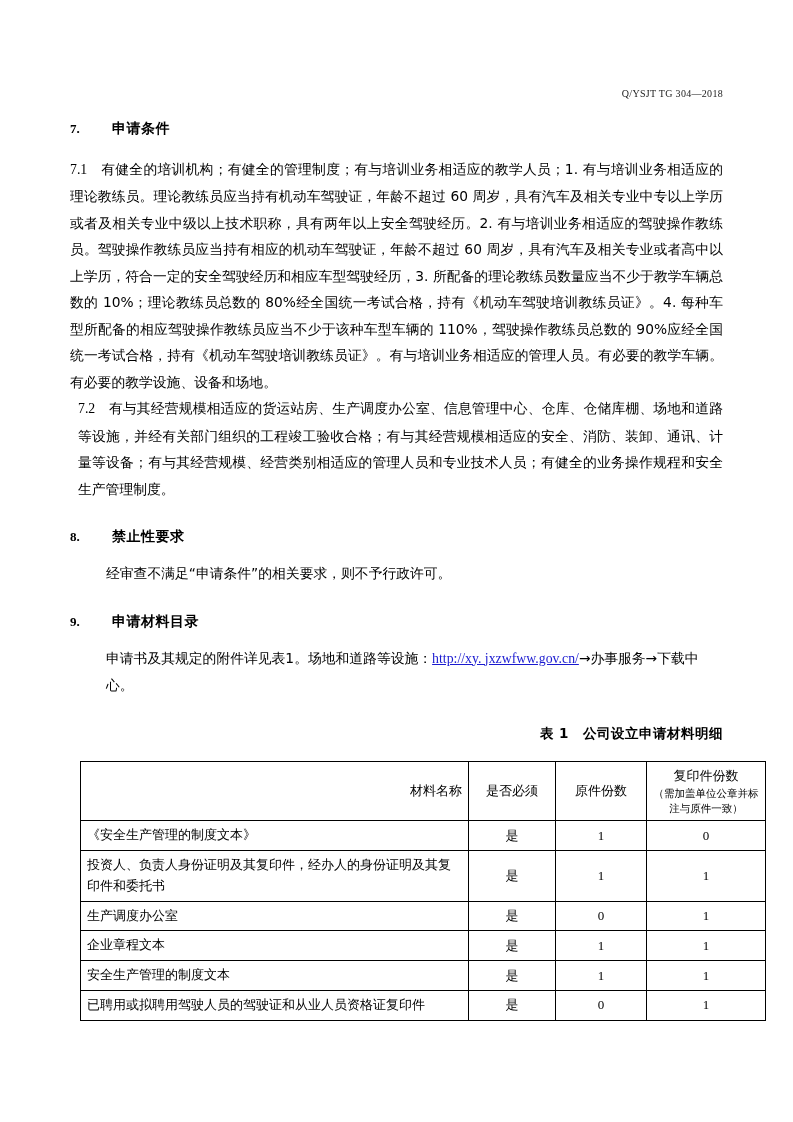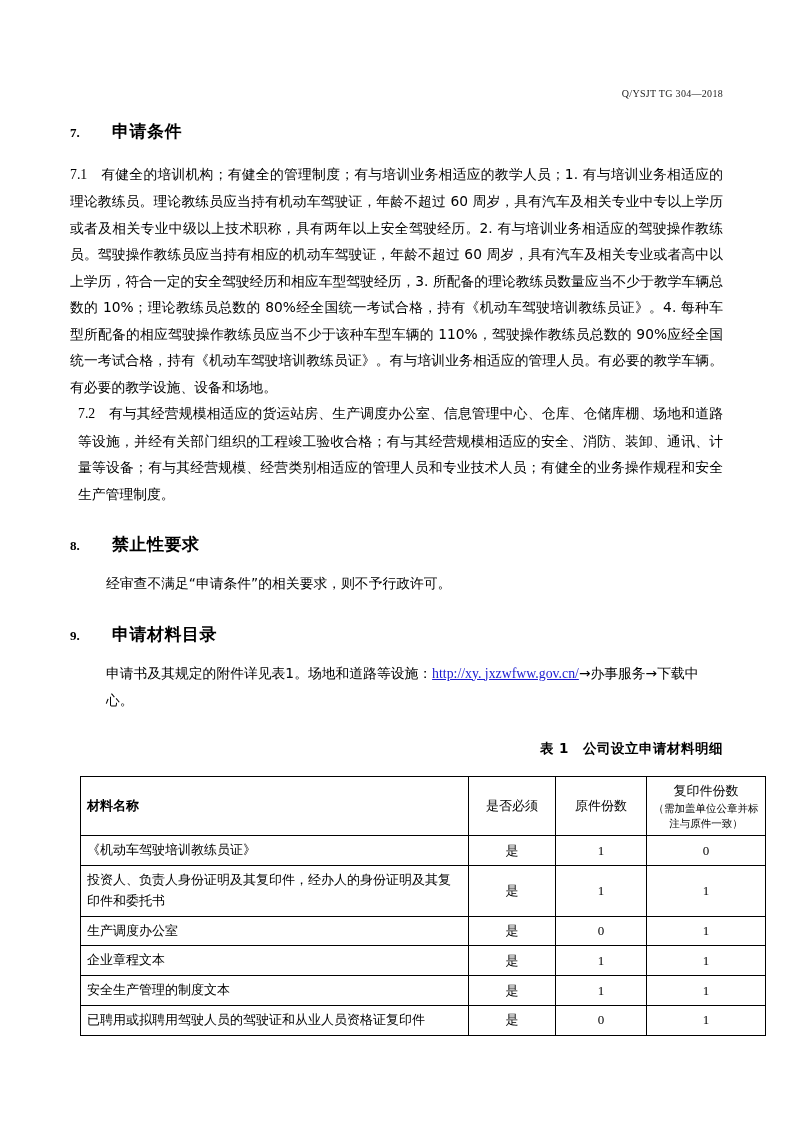--- a/index.html
+++ b/index.html
@@ -43,21 +43,21 @@
     margin-top: 0;
     margin-bottom: 10px;
   }
   .sec-num {
     font-size: 13px;
     font-weight: bold;
     width: 42px;
     font-family: "Liberation Serif", serif;
   }
   .sec-title {
-    font-size: 17px;
+    font-size: 14px;
     font-weight: bold;
     letter-spacing: 0.5px;
   }
   .para {
     font-size: 13.8px;
     line-height: 1.92;
     text-align: justify;
     text-justify: inter-ideograph;
     font-family: "DejaVu Sans", sans-serif;
     margin: 0;
@@ -110,21 +110,21 @@
     width: 633px;
     margin-left: 10px;
     font-size: 13px;
     table-layout: fixed;
   }
   table.matlist td, table.matlist th {
     border: 1px solid #000000;
     padding: 4px 6px;
     vertical-align: middle;
   }
-  .th-name { width: 375px; text-align: left; font-weight: bold;}
+  .th-name { width: 375px; text-align: right; font-weight: normal;}
   .th-req { width: 74px; text-align: center; font-weight: normal;}
   .th-orig { width: 78px; text-align: center; font-weight: normal;}
   .th-copy { width: 106px; text-align: center; font-weight: normal;}
   .copy-head-main { font-size: 13px; display: block; line-height: 1.5; }
   .copy-head-sub { font-size: 10.5px; display: block; line-height: 1.45; }
   .cell-name { text-align: left; padding-left: 8px; line-height: 1.6; }
   .cell-c { text-align: center; }
   .num { font-family: "Liberation Serif", serif; }
 </style>
 </head>
@@ -168,21 +168,21 @@
           <th class="th-req">是否必须</th>
           <th class="th-orig">原件份数</th>
           <th class="th-copy">
             <span class="copy-head-main">复印件份数</span>
             <span class="copy-head-sub">（需加盖单位公章并标注与原件一致）</span>
           </th>
         </tr>
       </thead>
       <tbody>
         <tr>
-          <td class="cell-name">《机动车驾驶培训教练员证》</td>
+          <td class="cell-name">《安全生产管理的制度文本》</td>
           <td class="cell-c">是</td>
           <td class="cell-c num">1</td>
           <td class="cell-c num">0</td>
         </tr>
         <tr>
           <td class="cell-name">投资人、负责人身份证明及其复印件，经办人的身份证明及其复印件和委托书</td>
           <td class="cell-c">是</td>
           <td class="cell-c num">1</td>
           <td class="cell-c num">1</td>
         </tr>

